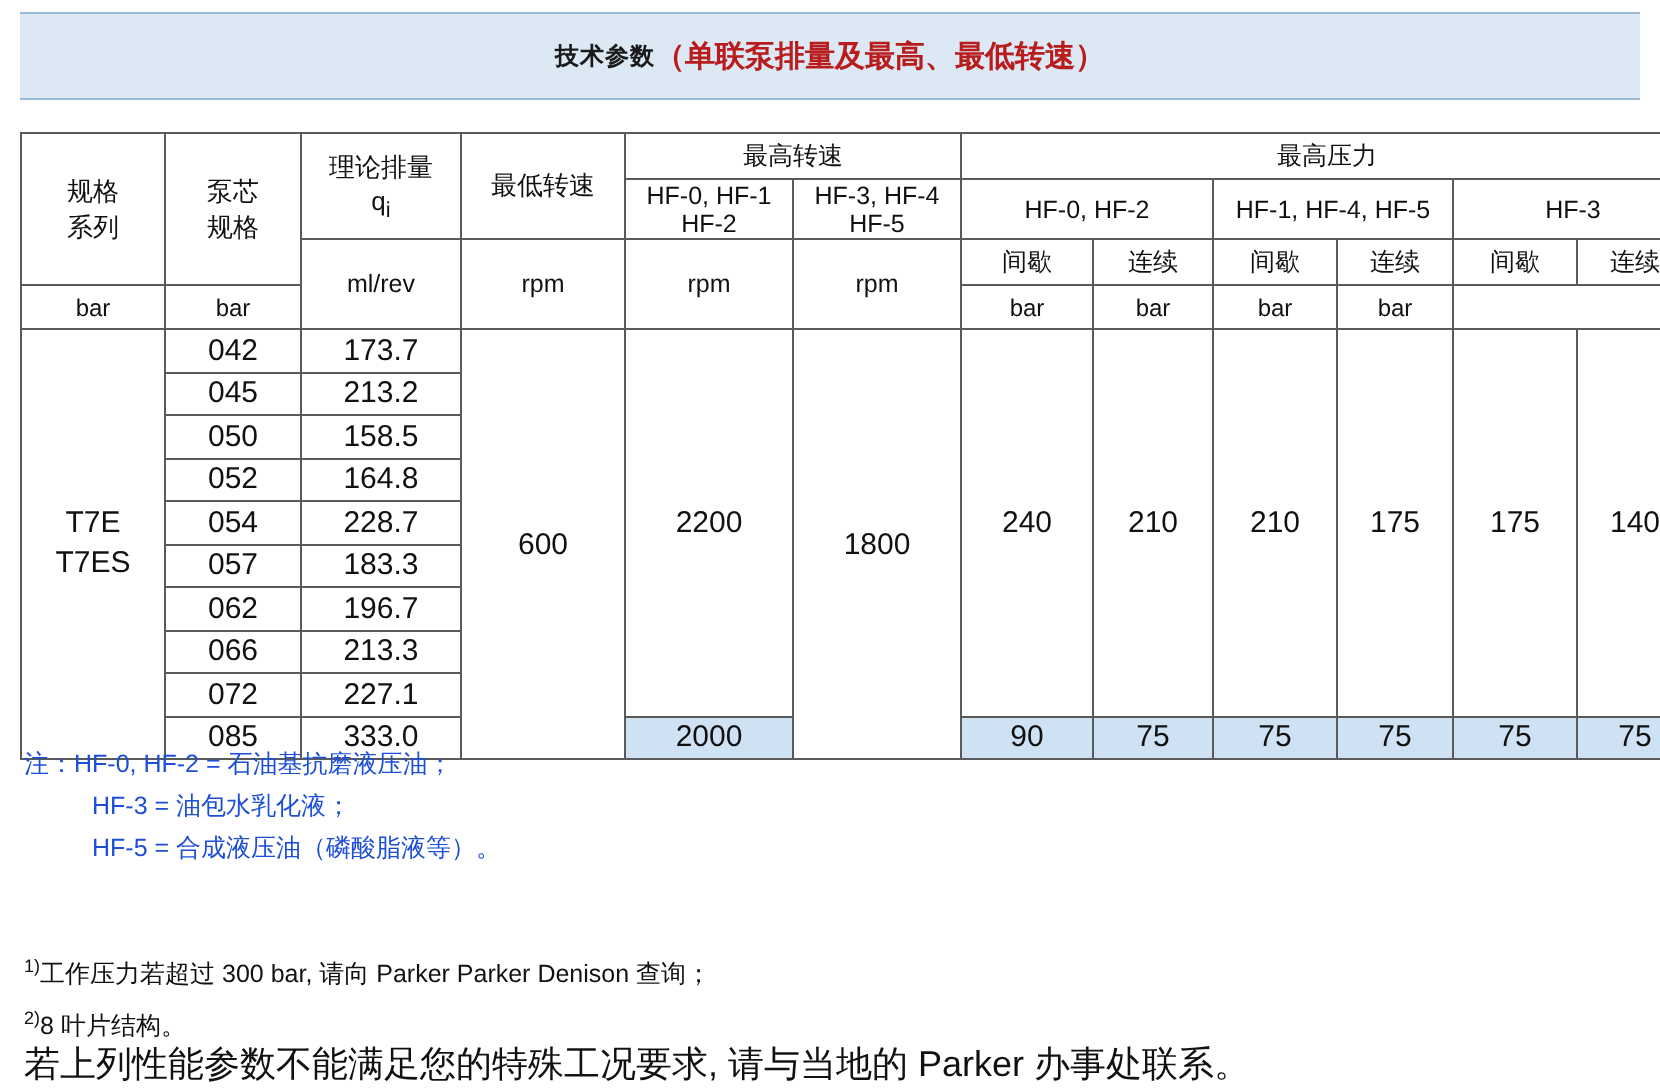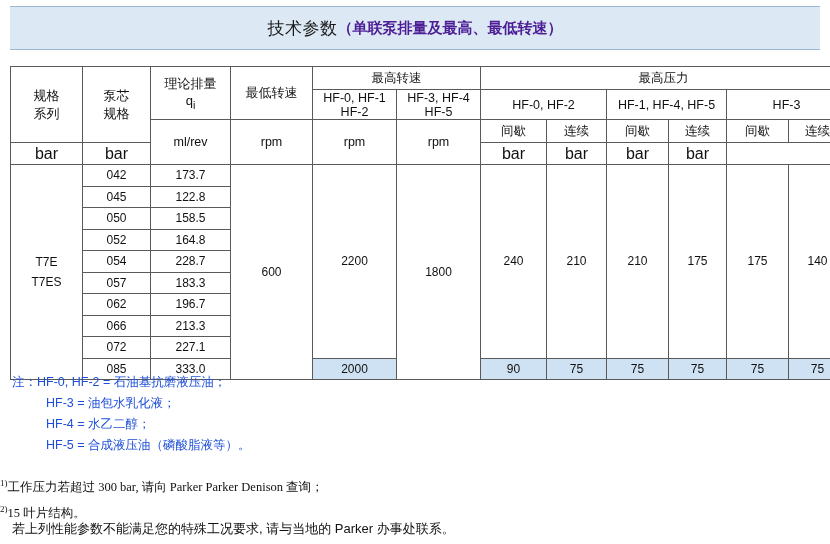--- a/index.html
+++ b/index.html
@@ -29,29 +29,29 @@
     width: 810px;
     height: 42px;
     background: #dce9f5;
     border-top: 1px solid #9bb9d4;
     border-bottom: 1px solid #9bb9d4;
     display: flex;
     align-items: center;
     justify-content: center;
   }
   .title-text {
-    font-size: 17px;
-    font-weight: normal;
+    font-size: 12px;
+    font-weight: bold;
     letter-spacing: 0.5px;
     color: #1a1a1a;
   }
   .title-sub {
     font-size: 15px;
     font-weight: bold;
-    color: #4c1d95;
+    color: #b91c1c;
   }
 
   
   table.spec {
     position: absolute;
     left: 10px;
     top: 66px;
     border-collapse: collapse;
     table-layout: fixed;
     width: 810px;
@@ -67,25 +67,25 @@
   }
   .hdr {
     height: 23px;
     font-size: 12.5px;
   }
   .hdr-tall {
     font-size: 13px;
   }
   .unit-row td {
     height: 21px;
-    font-size: 16px;
+    font-size: 12px;
   }
   .data-row td {
     height: 20.5px;
-    font-size: 12px;
+    font-size: 15px;
   }
   .series-cell {
     font-size: 14px;
     font-weight: bold;
     line-height: 20px;
   }
   .series-cell .s1 { display:block; }
   .series-cell .s2 { display:block; }
   .shade {
     background: #cfe2f3;
@@ -106,39 +106,38 @@
     color: #1d4ed8;
   }
   .notes .line {
     white-space: nowrap;
   }
   .notes .indent {
     padding-left: 34px;
   }
   .foot {
     position: absolute;
-    left: 0;
+    left: 12px;
     top: 472px;
     width: 806px;
     font-size: 12.5px;
     line-height: 22px;
-    font-family: Liberation Serif, serif;
   }
   .foot .fline {
     white-space: nowrap;
   }
   sup {
     font-size: 9px;
     vertical-align: super;
   }
   .foot-last {
     position: absolute;
     left: 12px;
     top: 520px;
-    font-size: 13px;
+    font-size: 18px;
     white-space: nowrap;
   }
 </style>
 </head>
 <body>
 
 <div class="page">
 
   <div class="title-band">
     <span class="title-text">技术参数</span>
@@ -231,21 +230,21 @@
         <td rowspan="9" class="big-val">240</td>
         <td rowspan="9" class="big-val">210</td>
         <td rowspan="9" class="big-val">210</td>
         <td rowspan="9" class="big-val">175</td>
         <td rowspan="9" class="big-val">175</td>
         <td rowspan="9" class="big-val">140</td>
       </tr>
 
       <tr class="data-row">
         <td>045</td>
-        <td>122.8</td>
+        <td>213.2</td>
       </tr>
       <tr class="data-row">
         <td>050</td>
         <td>158.5</td>
       </tr>
       <tr class="data-row">
         <td>052</td>
         <td>164.8</td>
       </tr>
       <tr class="data-row">
@@ -279,28 +278,27 @@
         <td class="shade">75</td>
         <td class="shade">75</td>
         <td class="shade">75</td>
       </tr>
     </tbody>
   </table>
 
   <div class="notes">
     <div class="line">注：HF-0, HF-2 = 石油基抗磨液压油；</div>
     <div class="line indent">HF-3 = 油包水乳化液；</div>
-    <div class="line indent">HF-4 = 水乙二醇；</div>
     <div class="line indent">HF-5 = 合成液压油（磷酸脂液等）。</div>
   </div>
 
   <div class="foot">
     <div class="fline">
       <sup>1)</sup><span>工作压力若超过 300 bar, 请向 Parker Parker Denison 查询；</span>
     </div>
     <div class="fline">
-      <sup>2)</sup><span>15 叶片结构。</span>
+      <sup>2)</sup><span>8 叶片结构。</span>
     </div>
   </div>
 
   <div class="foot-last">若上列性能参数不能满足您的特殊工况要求, 请与当地的 Parker 办事处联系。</div>
 
 </div>
 
 </body></html>

